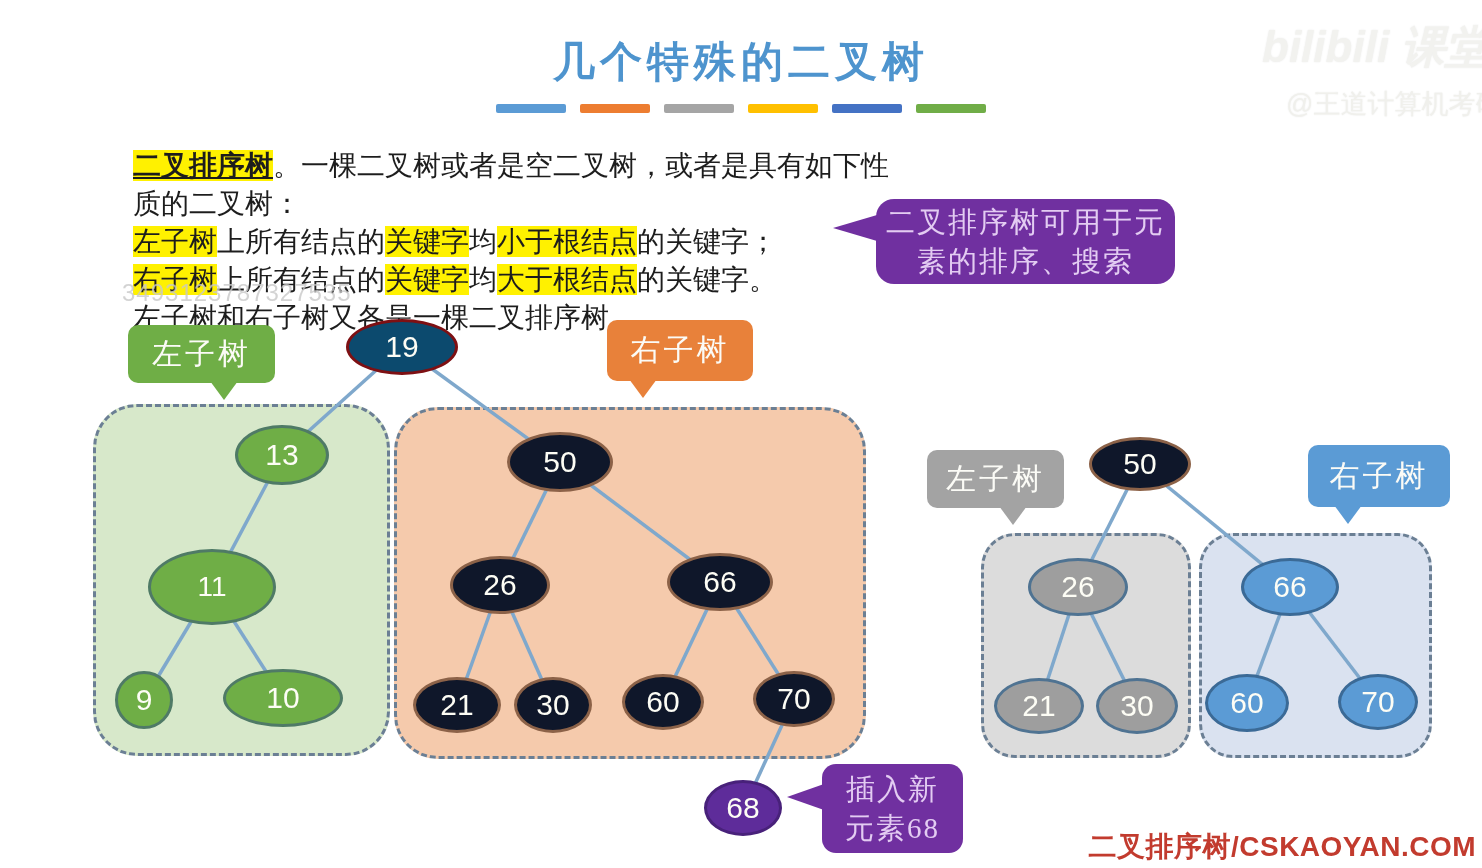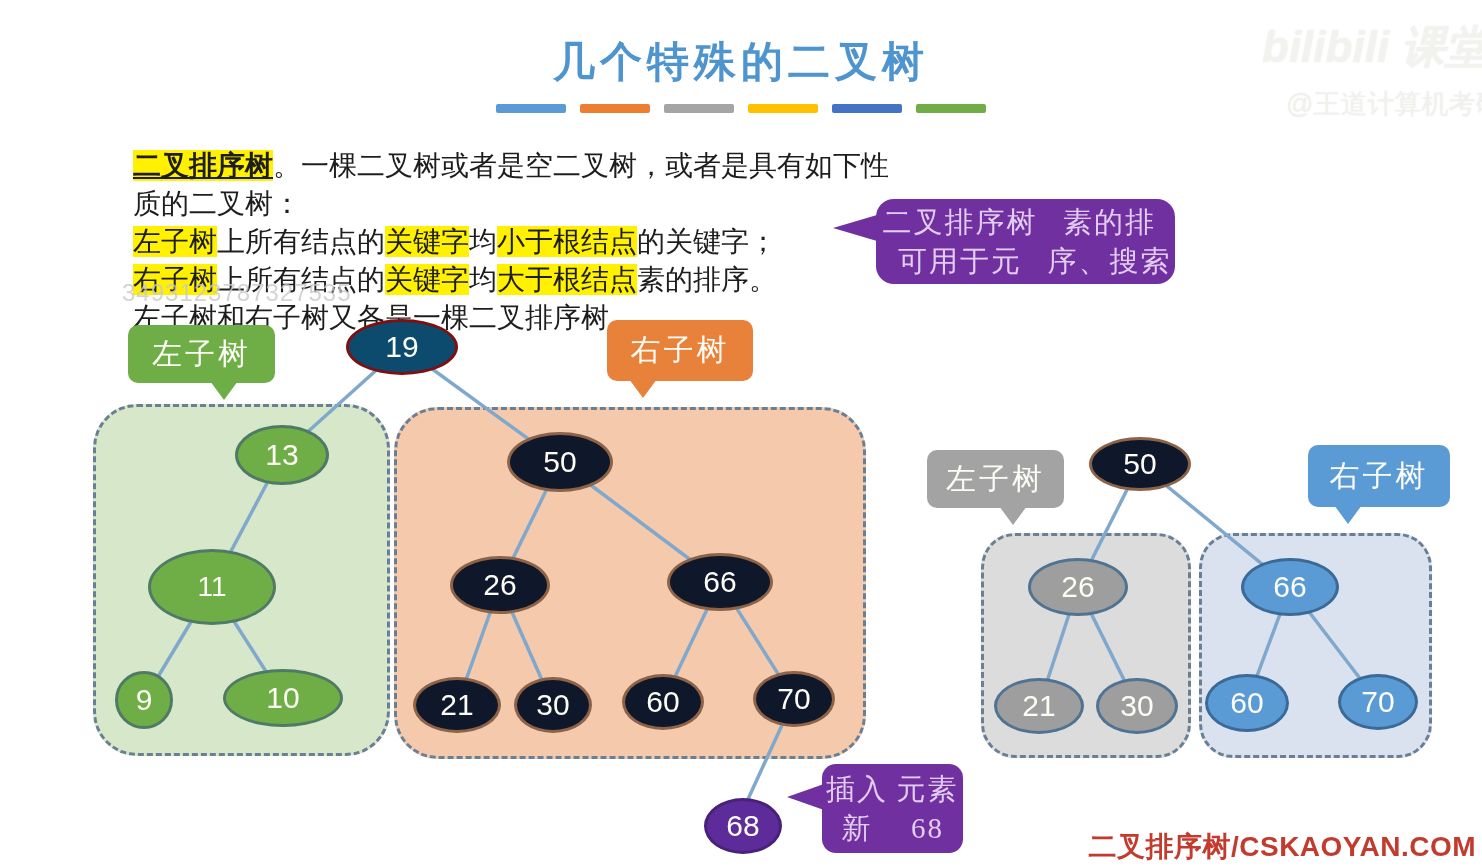--- a/index.html
+++ b/index.html
@@ -87,21 +87,21 @@
   .co-orange { left:607px; top:320px; width:146px; height:61px; background:#E8813A; }
   .co-orange .tail-down { left:22px;  border-top-color:#E8813A; }
   .co-gray   { left:927px; top:450px; width:137px; height:58px; background:#A3A3A3; }
   .co-gray   .tail-down { left:72px;  border-top-color:#A3A3A3; }
   .co-blue   { left:1308px; top:445px; width:142px; height:62px; background:#5B9BD5; }
   .co-blue   .tail-down { left:26px;  border-top-color:#5B9BD5; }
 
   
   .note {
     position:absolute; background:#7030A0; color:#E3CCF2;
-    display:flex; flex-direction:row; align-items:center; justify-content:center;
+    display:flex; flex-direction:column; align-items:center; justify-content:center;
     text-align:center; font-size:29px; line-height:1.32; letter-spacing:2px;
     font-family:"Liberation Serif", serif;
   }
   .note .tail-left {
     position:absolute; width:0; height:0;
     border-top:13px solid transparent; border-bottom:13px solid transparent;
     border-right:44px solid #7030A0;
   }
   .note-purpose { left:876px; top:199px; width:299px; height:85px; border-radius:18px; }
   .note-purpose .tail-left { left:-43px; top:16px; }
@@ -128,21 +128,21 @@
     <span style="background: rgb(237, 125, 49);"></span>
     <span style="background: rgb(165, 165, 165);"></span>
     <span style="background: rgb(255, 192, 0);"></span>
     <span style="background: rgb(68, 114, 196);"></span>
     <span style="background: rgb(112, 173, 71);"></span>
   </div>
 
   <div class="definition">
     <div><span class="term">二叉排序树</span><span>。一棵二叉树或者是空二叉树，或者是具有如下性质的二叉树：</span></div>
     <div><span class="hl">左子树</span><span>上所有结点的</span><span class="hl">关键字</span><span>均</span><span class="hl">小于根结点</span><span>的关键字；</span></div>
-    <div><span class="hl">右子树</span><span>上所有结点的</span><span class="hl">关键字</span><span>均</span><span class="hl">大于根结点</span><span>素的排序。</span></div>
+    <div><span class="hl">右子树</span><span>上所有结点的</span><span class="hl">关键字</span><span>均</span><span class="hl">大于根结点</span><span>的关键字。</span></div>
     <div>左子树和右子树又各是一棵二叉排序树。</div>
   </div>
 
   <div class="wm-number">3493123787327535</div>
 
   <div class="note note-purpose">
     <span class="tail-left"></span>
     <span>二叉排序树可用于元</span>
     <span>素的排序、搜索</span>
   </div>
@@ -178,21 +178,21 @@
   <div class="node n-green" style="left:212px; top:587px; width:128px; height:76px; font-size:28px;">11</div>
   <div class="node n-green" style="left:144px; top:700px; width:58px;  height:58px;">9</div>
   <div class="node n-green" style="left:283px; top:698px; width:120px; height:58px;">10</div>
   <div class="node n-orange" style="left:560px; top:462px; width:106px; height:60px;">50</div>
   <div class="node n-orange" style="left:500px; top:585px; width:100px; height:58px;">26</div>
   <div class="node n-orange" style="left:720px; top:582px; width:106px; height:58px;">66</div>
   <div class="node n-orange" style="left:457px; top:705px; width:88px;  height:56px;">21</div>
   <div class="node n-orange" style="left:553px; top:705px; width:78px;  height:56px;">30</div>
   <div class="node n-orange" style="left:663px; top:702px; width:82px;  height:56px;">60</div>
   <div class="node n-orange" style="left:794px; top:699px; width:82px;  height:56px;">70</div>
-  <div class="node n-purple" style="left:743px; top:826px; width:78px;  height:56px;">68</div>
+  <div class="node n-purple" style="left:743px; top:808px; width:78px;  height:56px;">68</div>
 
   <div class="node n-orange" style="left:1140px; top:464px; width:102px; height:54px;">50</div>
   <div class="node n-gray" style="left:1078px; top:587px; width:100px; height:58px;">26</div>
   <div class="node n-gray" style="left:1039px; top:706px; width:90px;  height:56px;">21</div>
   <div class="node n-gray" style="left:1137px; top:706px; width:82px;  height:56px;">30</div>
   <div class="node n-blue" style="left:1290px; top:587px; width:98px;  height:58px;">66</div>
   <div class="node n-blue" style="left:1247px; top:703px; width:84px;  height:58px;">60</div>
   <div class="node n-blue" style="left:1378px; top:702px; width:80px;  height:56px;">70</div>
 
   <div class="callout co-green">

